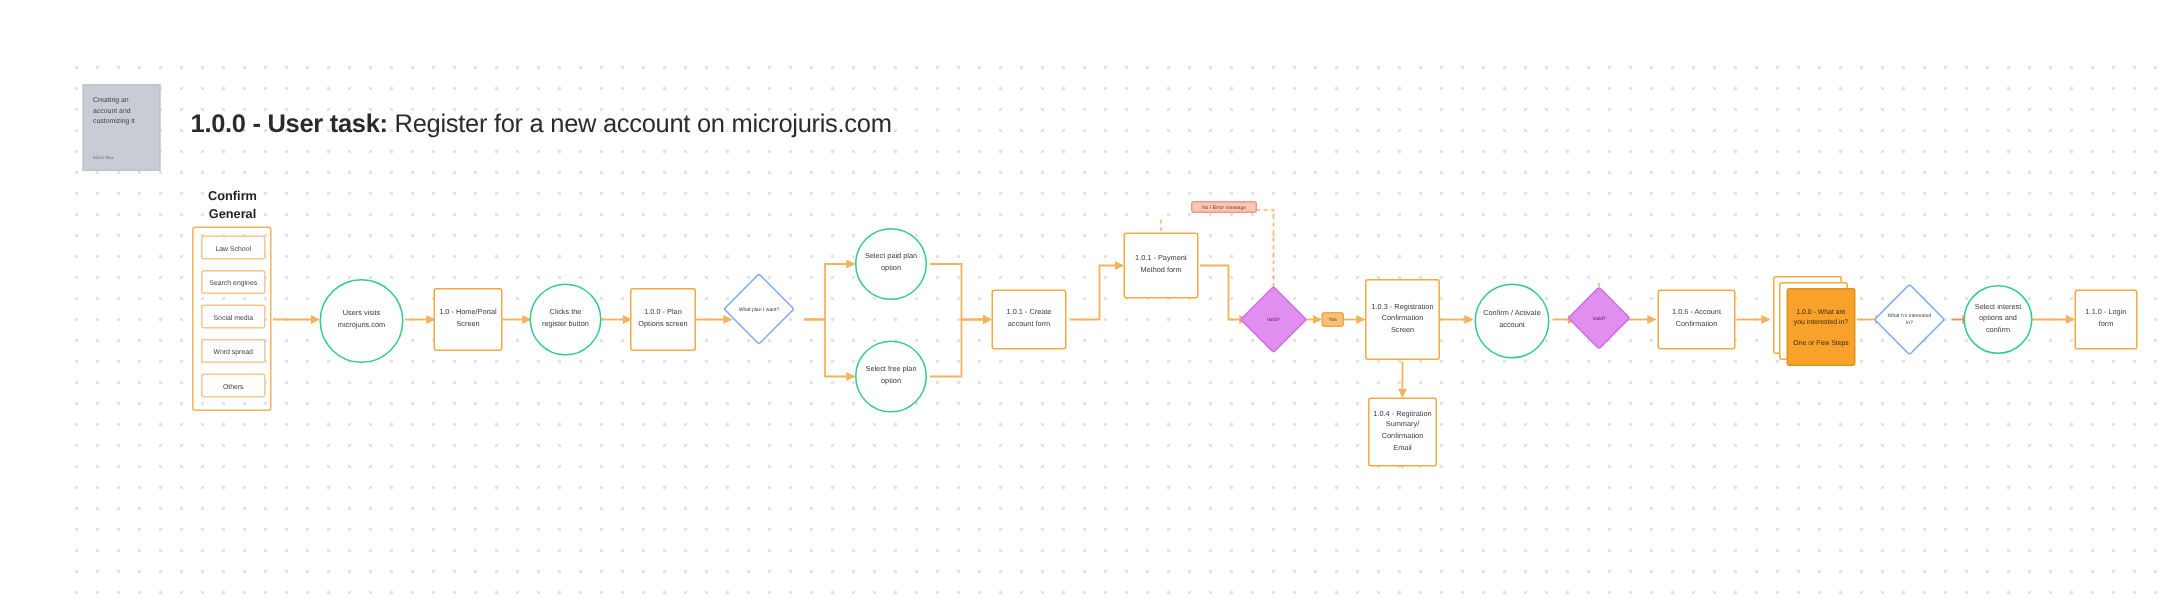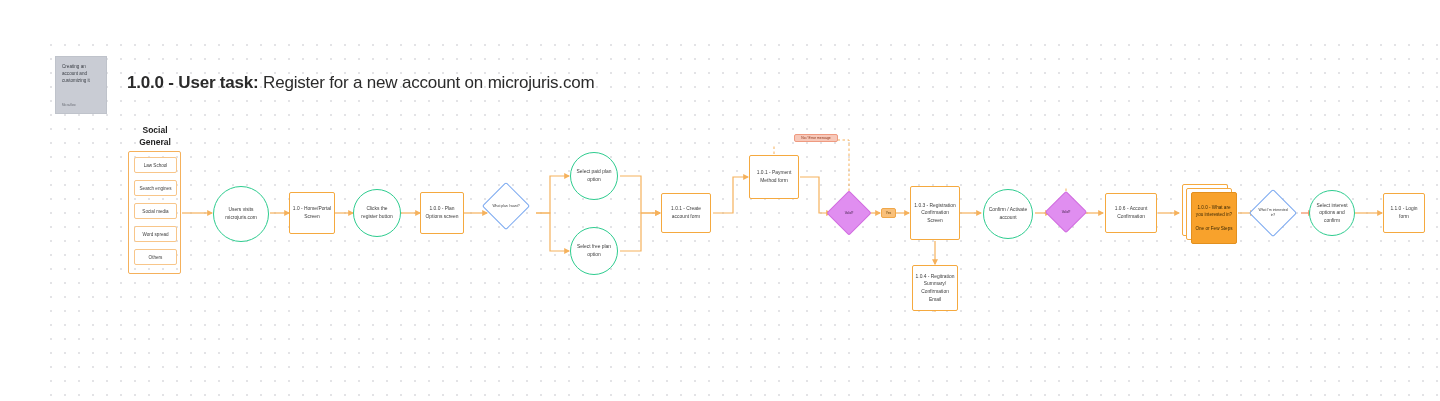--- a/index.html
+++ b/index.html
@@ -178,21 +178,21 @@
   <div id="title" class="abs">
     <span class="b">1.0.0</span><span class="b"> - </span><span class="b">User task:</span><span class="n"> Register for a new account on microjuris.com</span>
   </div>
 
   <div id="note" class="abs">
     <div class="nt">Creating an account and customizing it</div>
     <div class="ns">Micro-flow</div>
   </div>
 
   <div id="gt-label" class="abs">
-    <div>Social</div>
+    <div>Confirm</div>
     <div>General</div>
   </div>
   <div id="gt-box" class="abs">
     <div class="gt-item" style="top:5px">Law School</div>
     <div class="gt-item" style="top:28px">Search engines</div>
     <div class="gt-item" style="top:51px">Social media</div>
     <div class="gt-item" style="top:74px">Word spread</div>
     <div class="gt-item" style="top:97px">Others</div>
   </div>
 

